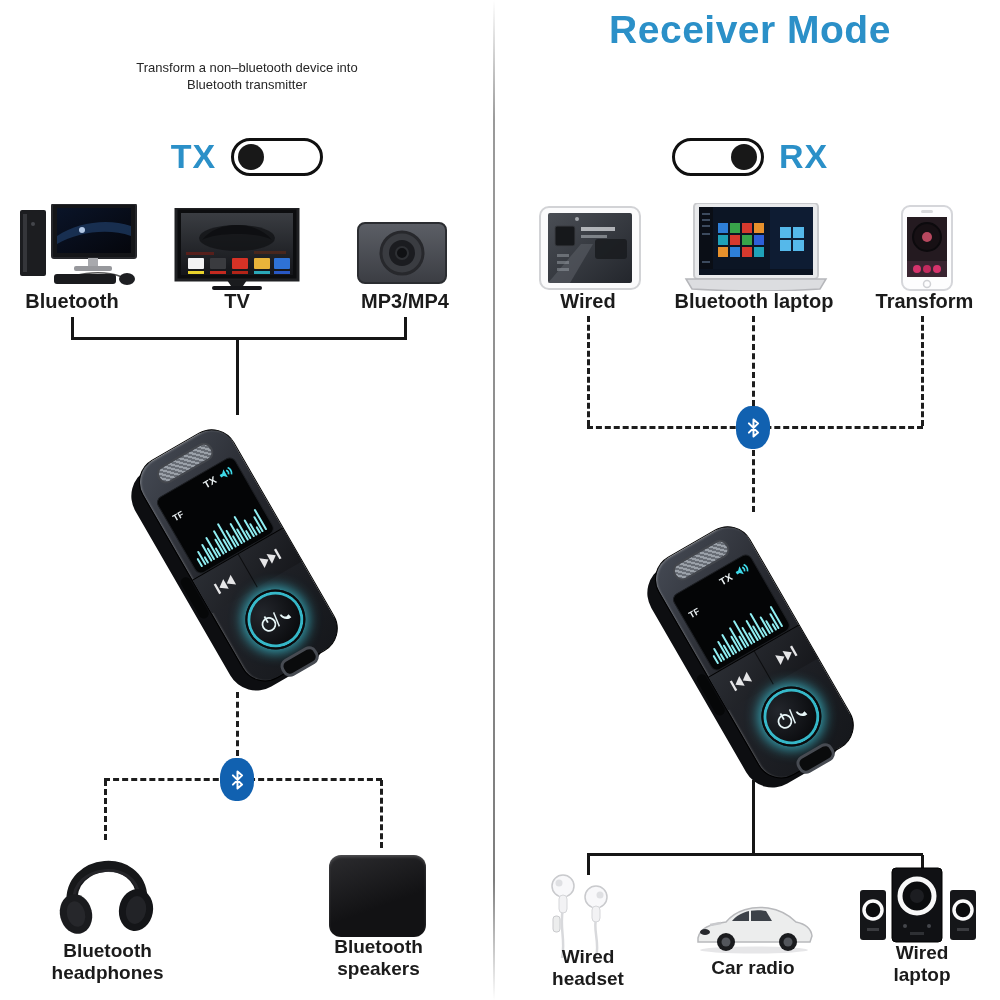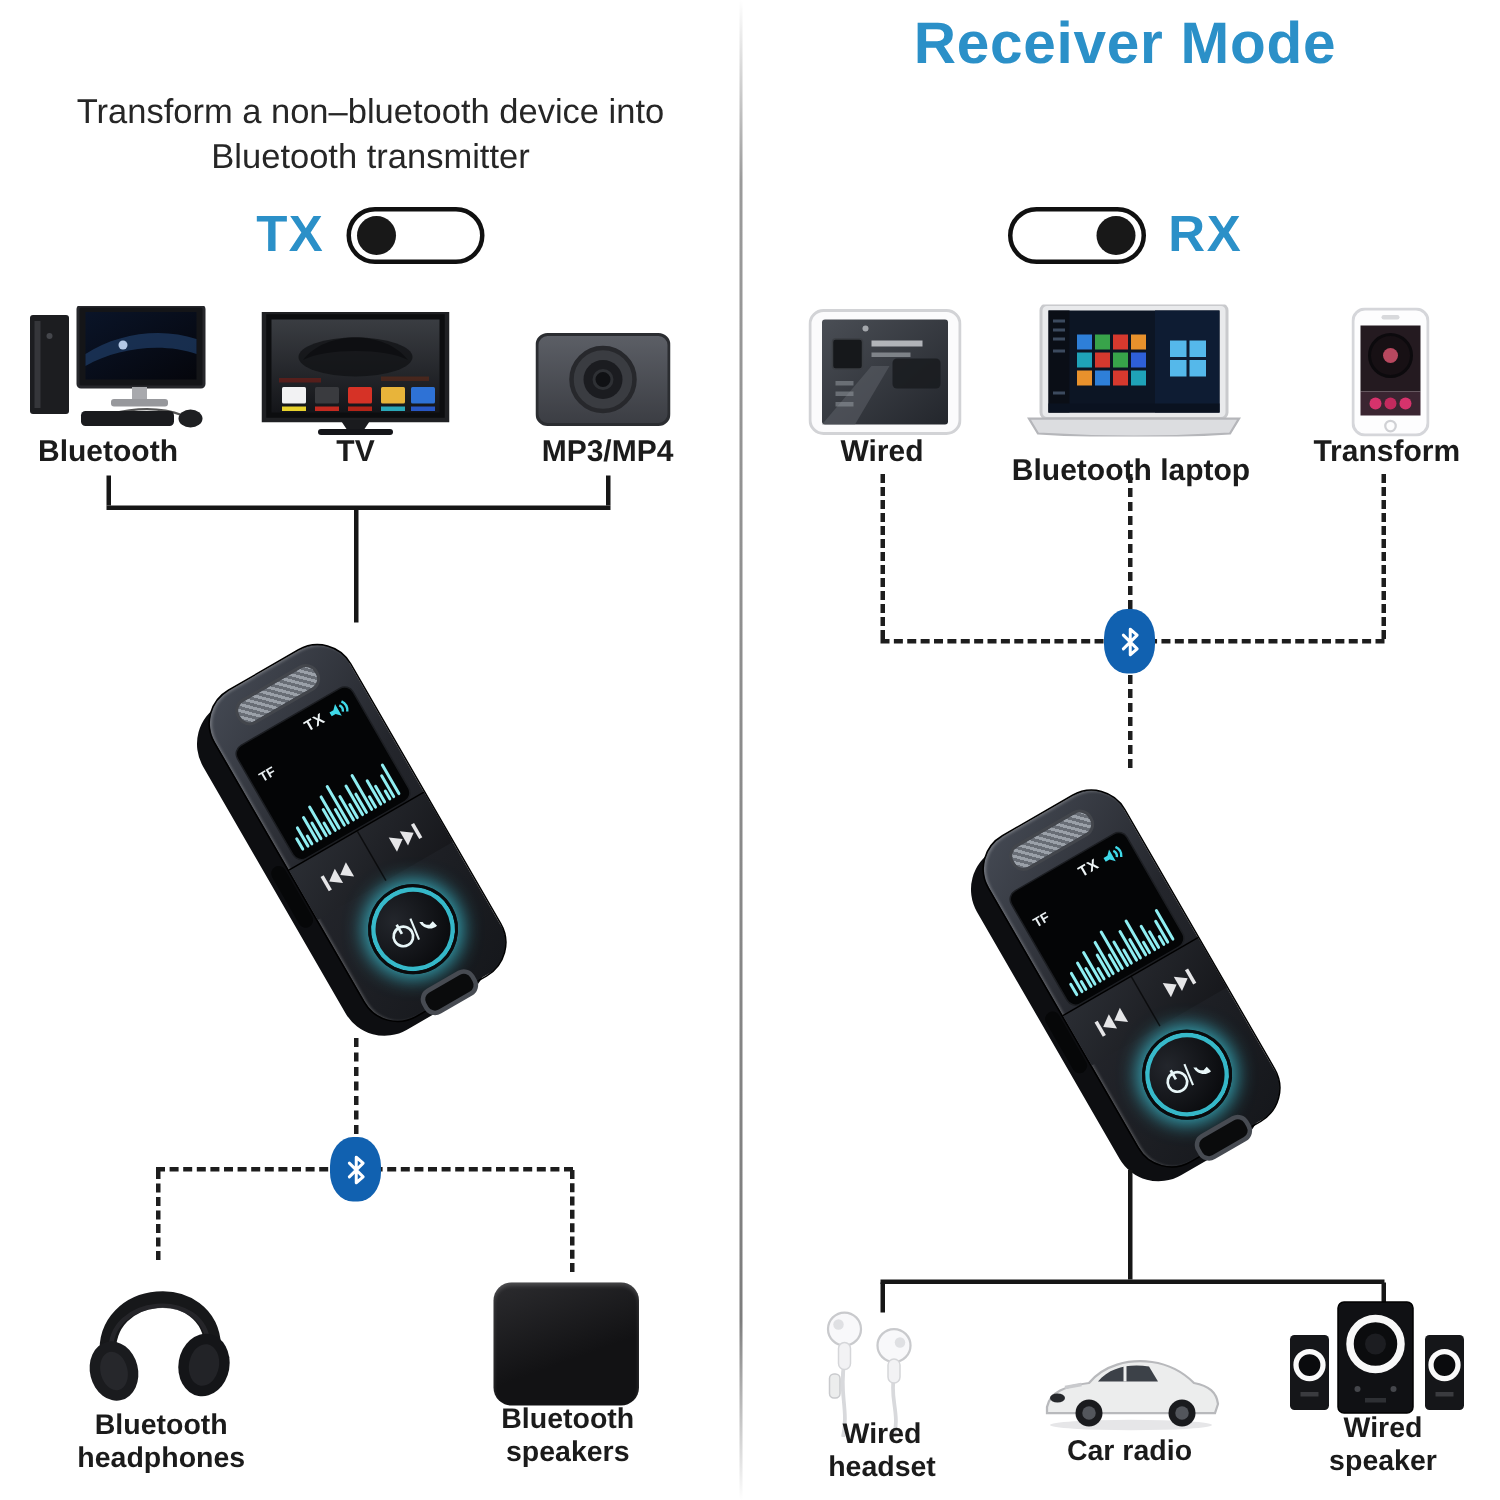--- a/index.html
+++ b/index.html
@@ -3,21 +3,21 @@
 <meta charset="utf-8">
 <style>
   html,body{margin:0;padding:0;background:#fff;}
   .canvas{position:relative;width:1000px;height:1000px;background:#fff;overflow:hidden;
           font-family:"Liberation Sans",sans-serif;color:#1c1c1c;}
   .divider{position:absolute;left:493px;top:0;width:2px;height:1000px;
            background:linear-gradient(#ffffff,#9a9a9a 12%,#7d7d7d 88%,#ffffff);}
   .title{position:absolute;top:8px;text-align:center;font-size:39px;font-weight:800;
          color:#2b90c8;letter-spacing:.5px;}
   .t-left{left:0;width:494px;} .t-right{left:502px;width:496px;}
-  .sub{position:absolute;top:59px;text-align:center;font-size:23px;font-weight:500;
+  .sub{position:absolute;top:59px;text-align:center;font-size:13px;font-weight:500;
        color:#262626;line-height:1.32;}
   .toggle-row{position:absolute;top:137px;display:flex;justify-content:center;
               align-items:center;gap:15px;}
   .mode-label{font-size:34px;font-weight:800;color:#2b90c8;letter-spacing:1px;}
   .pill{position:relative;width:86px;height:32px;border:3px solid #101010;border-radius:20px;
         background:#fff;}
   .knob{position:absolute;top:3px;width:26px;height:26px;border-radius:50%;background:#181818;}
   .knob.left{left:4px;} .knob.right{right:4px;}
   .icon-box{position:absolute;}
   .dev-label{position:absolute;text-align:center;font-size:20px;font-weight:700;
@@ -343,21 +343,21 @@
       <circle cx="26" cy="32" r="5" fill="#b8485f"></circle>
       <rect x="6" y="56" width="40" height="16" fill="#3a2531"></rect>
       <circle cx="16" cy="64" r="4" fill="#d6336c"></circle>
       <circle cx="26" cy="64" r="4" fill="#c22a5e"></circle>
       <circle cx="36" cy="64" r="4" fill="#d6336c"></circle>
       <circle cx="26" cy="79" r="3.5" fill="none" stroke="#d0d1d5" stroke-width="1.5"></circle>
     </svg>
   </div>
 
   <div class="dev-label" style="left:528px;top:290px;width:120px;">Wired</div>
-  <div class="dev-label" style="left:668px;top:303px;width:172px;">Bluetooth laptop</div>
+  <div class="dev-label" style="left:668px;top:290px;width:172px;">Bluetooth laptop</div>
   <div class="dev-label" style="left:852px;top:290px;width:145px;">Transform</div>
 
   <div class="dash-v" style="left:587px;top:316px;height:110px;"></div>
   <div class="dash-v" style="left:752px;top:316px;height:90px;"></div>
   <div class="dash-v" style="left:921px;top:316px;height:110px;"></div>
   <div class="dash-h" style="left:587px;top:426px;width:336px;"></div>
   <div class="bt" style="left:736px;top:406px;">
     <svg width="17" height="26" viewBox="0 0 24 32">
       <path d="M5.5 9.5 L18.5 22.5 L12 28 L12 4 L18.5 9.5 L5.5 22.5" fill="none" stroke="#fff" stroke-width="2.8" stroke-linejoin="round" stroke-linecap="round"></path>
     </svg>
@@ -487,16 +487,16 @@
   <div class="dev-label out-label" style="left:518px;top:946px;width:140px;">
     <div>Wired</div>
     <div>headset</div>
   </div>
   <div class="dev-label out-label" style="left:683px;top:957px;width:140px;">
     <div>Car radio</div>
     <div></div>
   </div>
   <div class="dev-label out-label" style="left:852px;top:942px;width:140px;">
     <div>Wired</div>
-    <div>speaker</div>
+    <div>laptop</div>
   </div>
 
 </div>
 
 </body></html>

